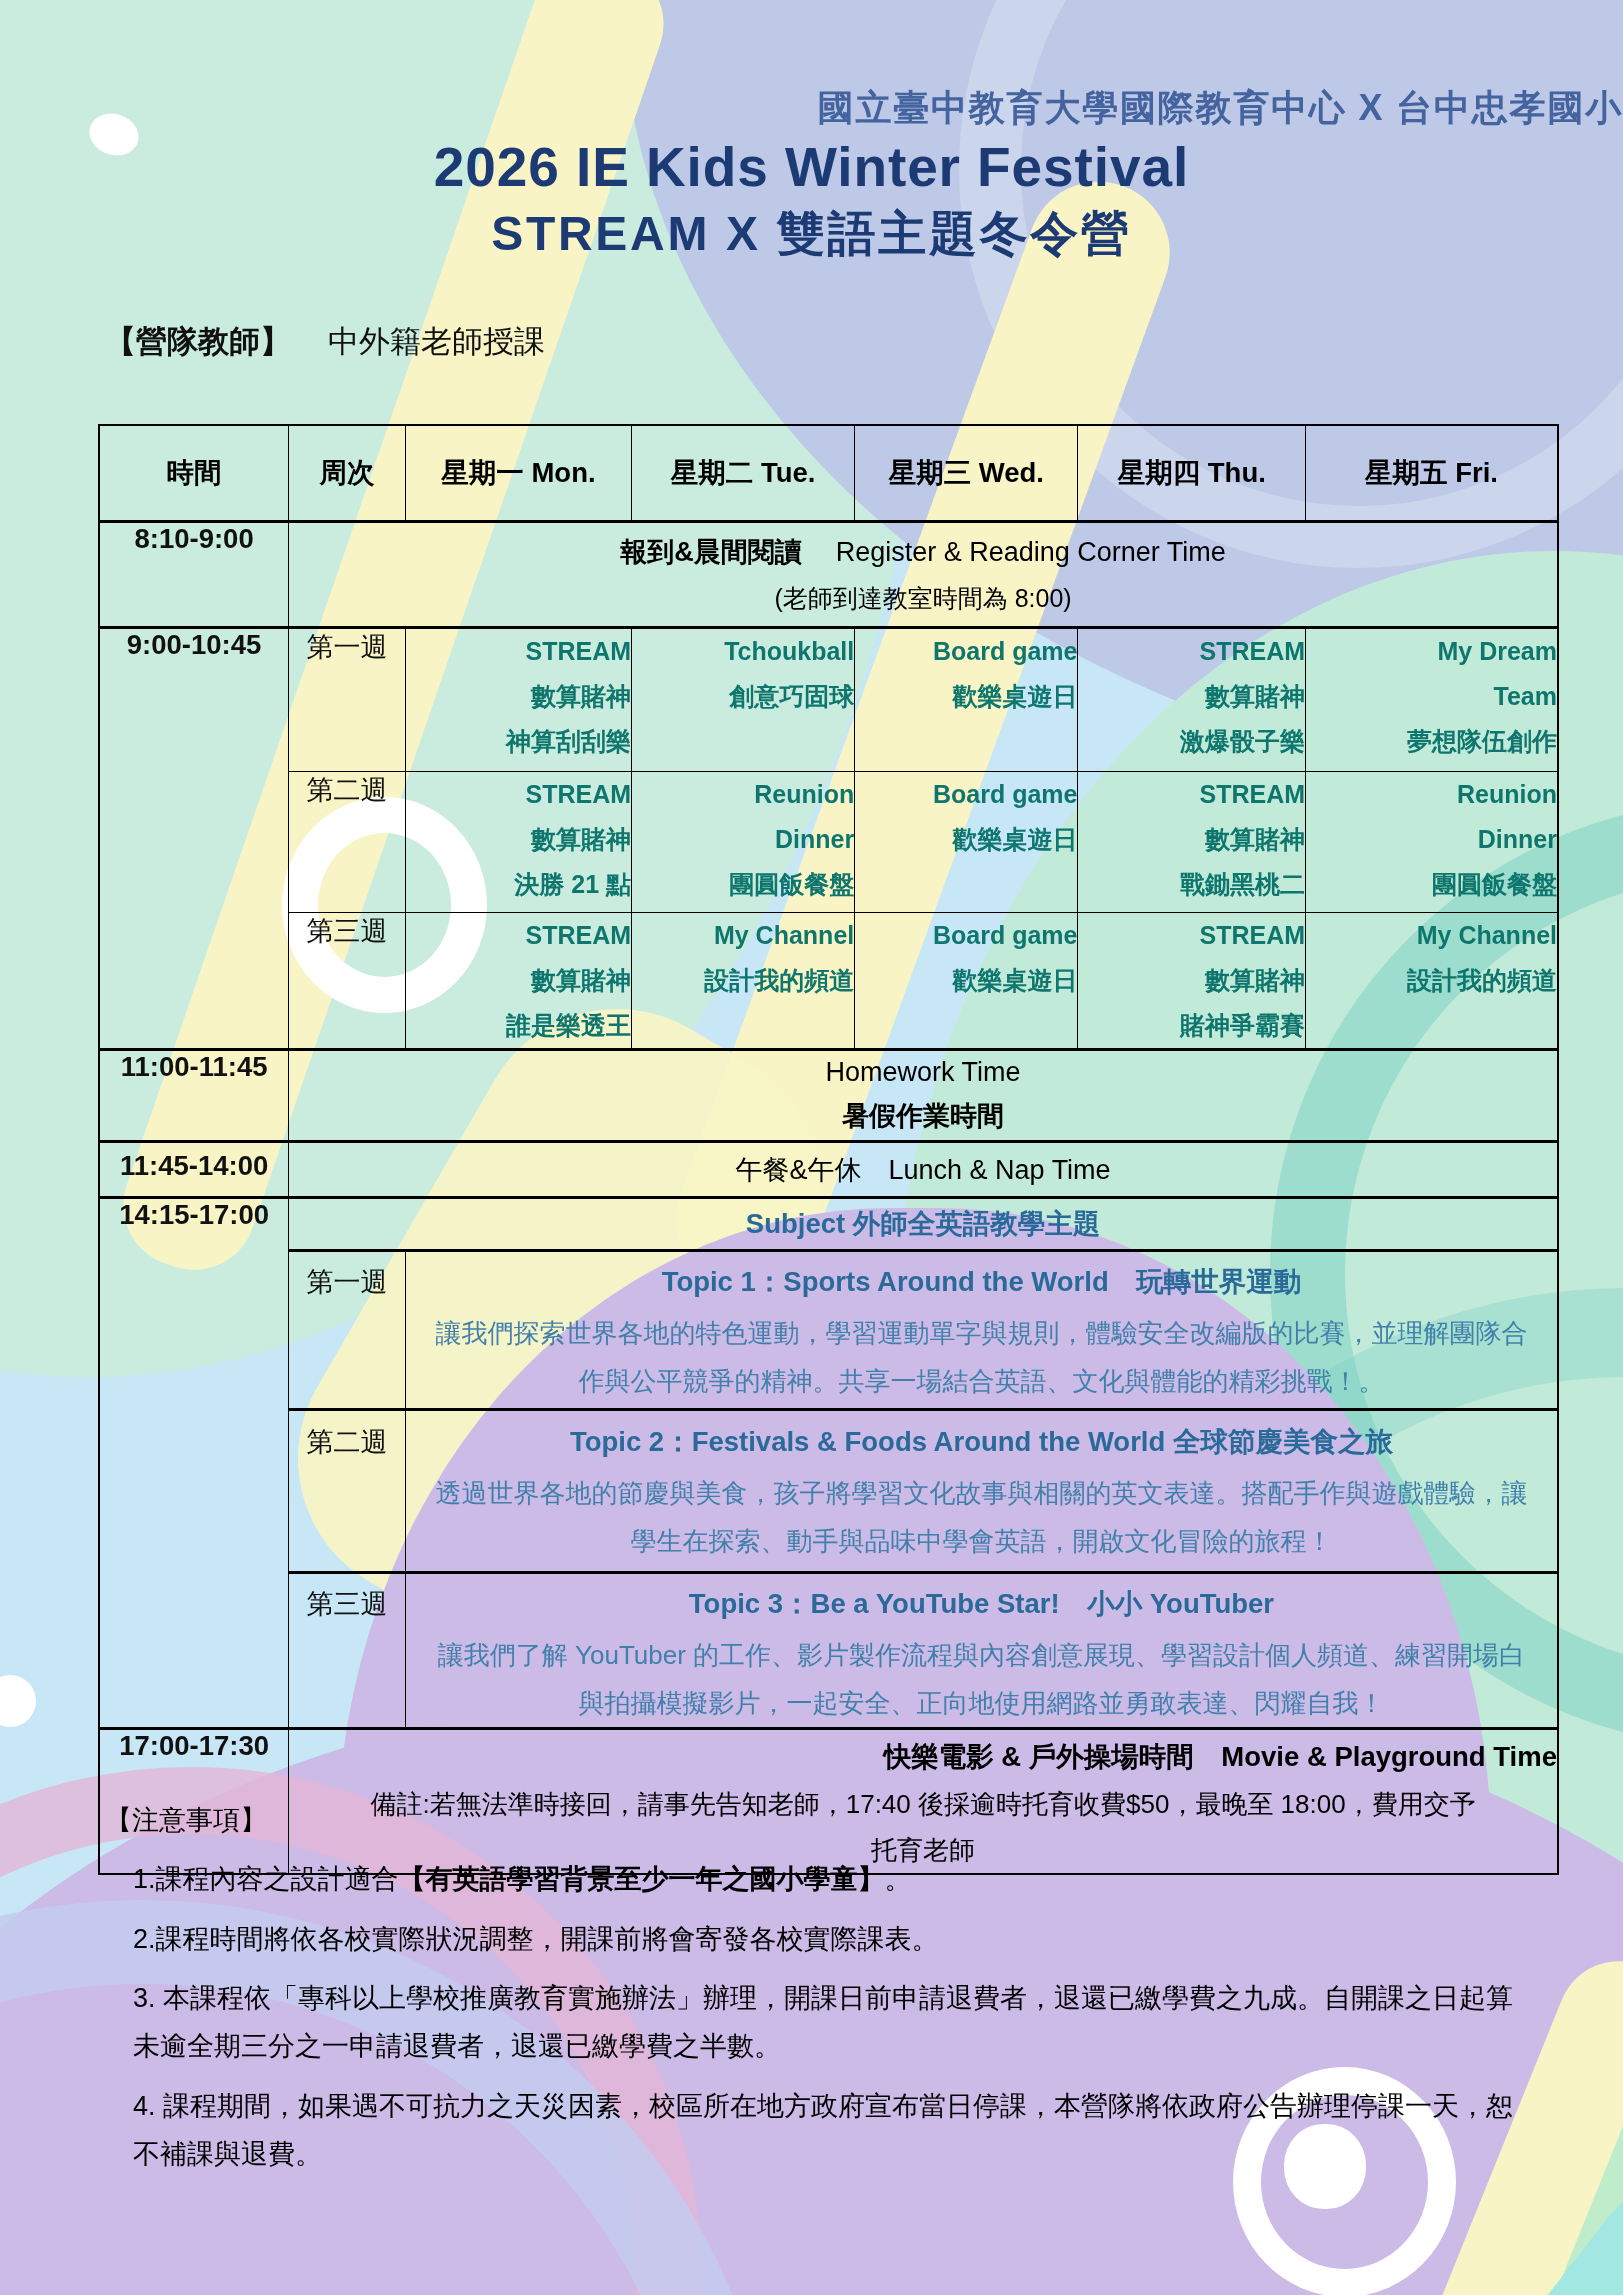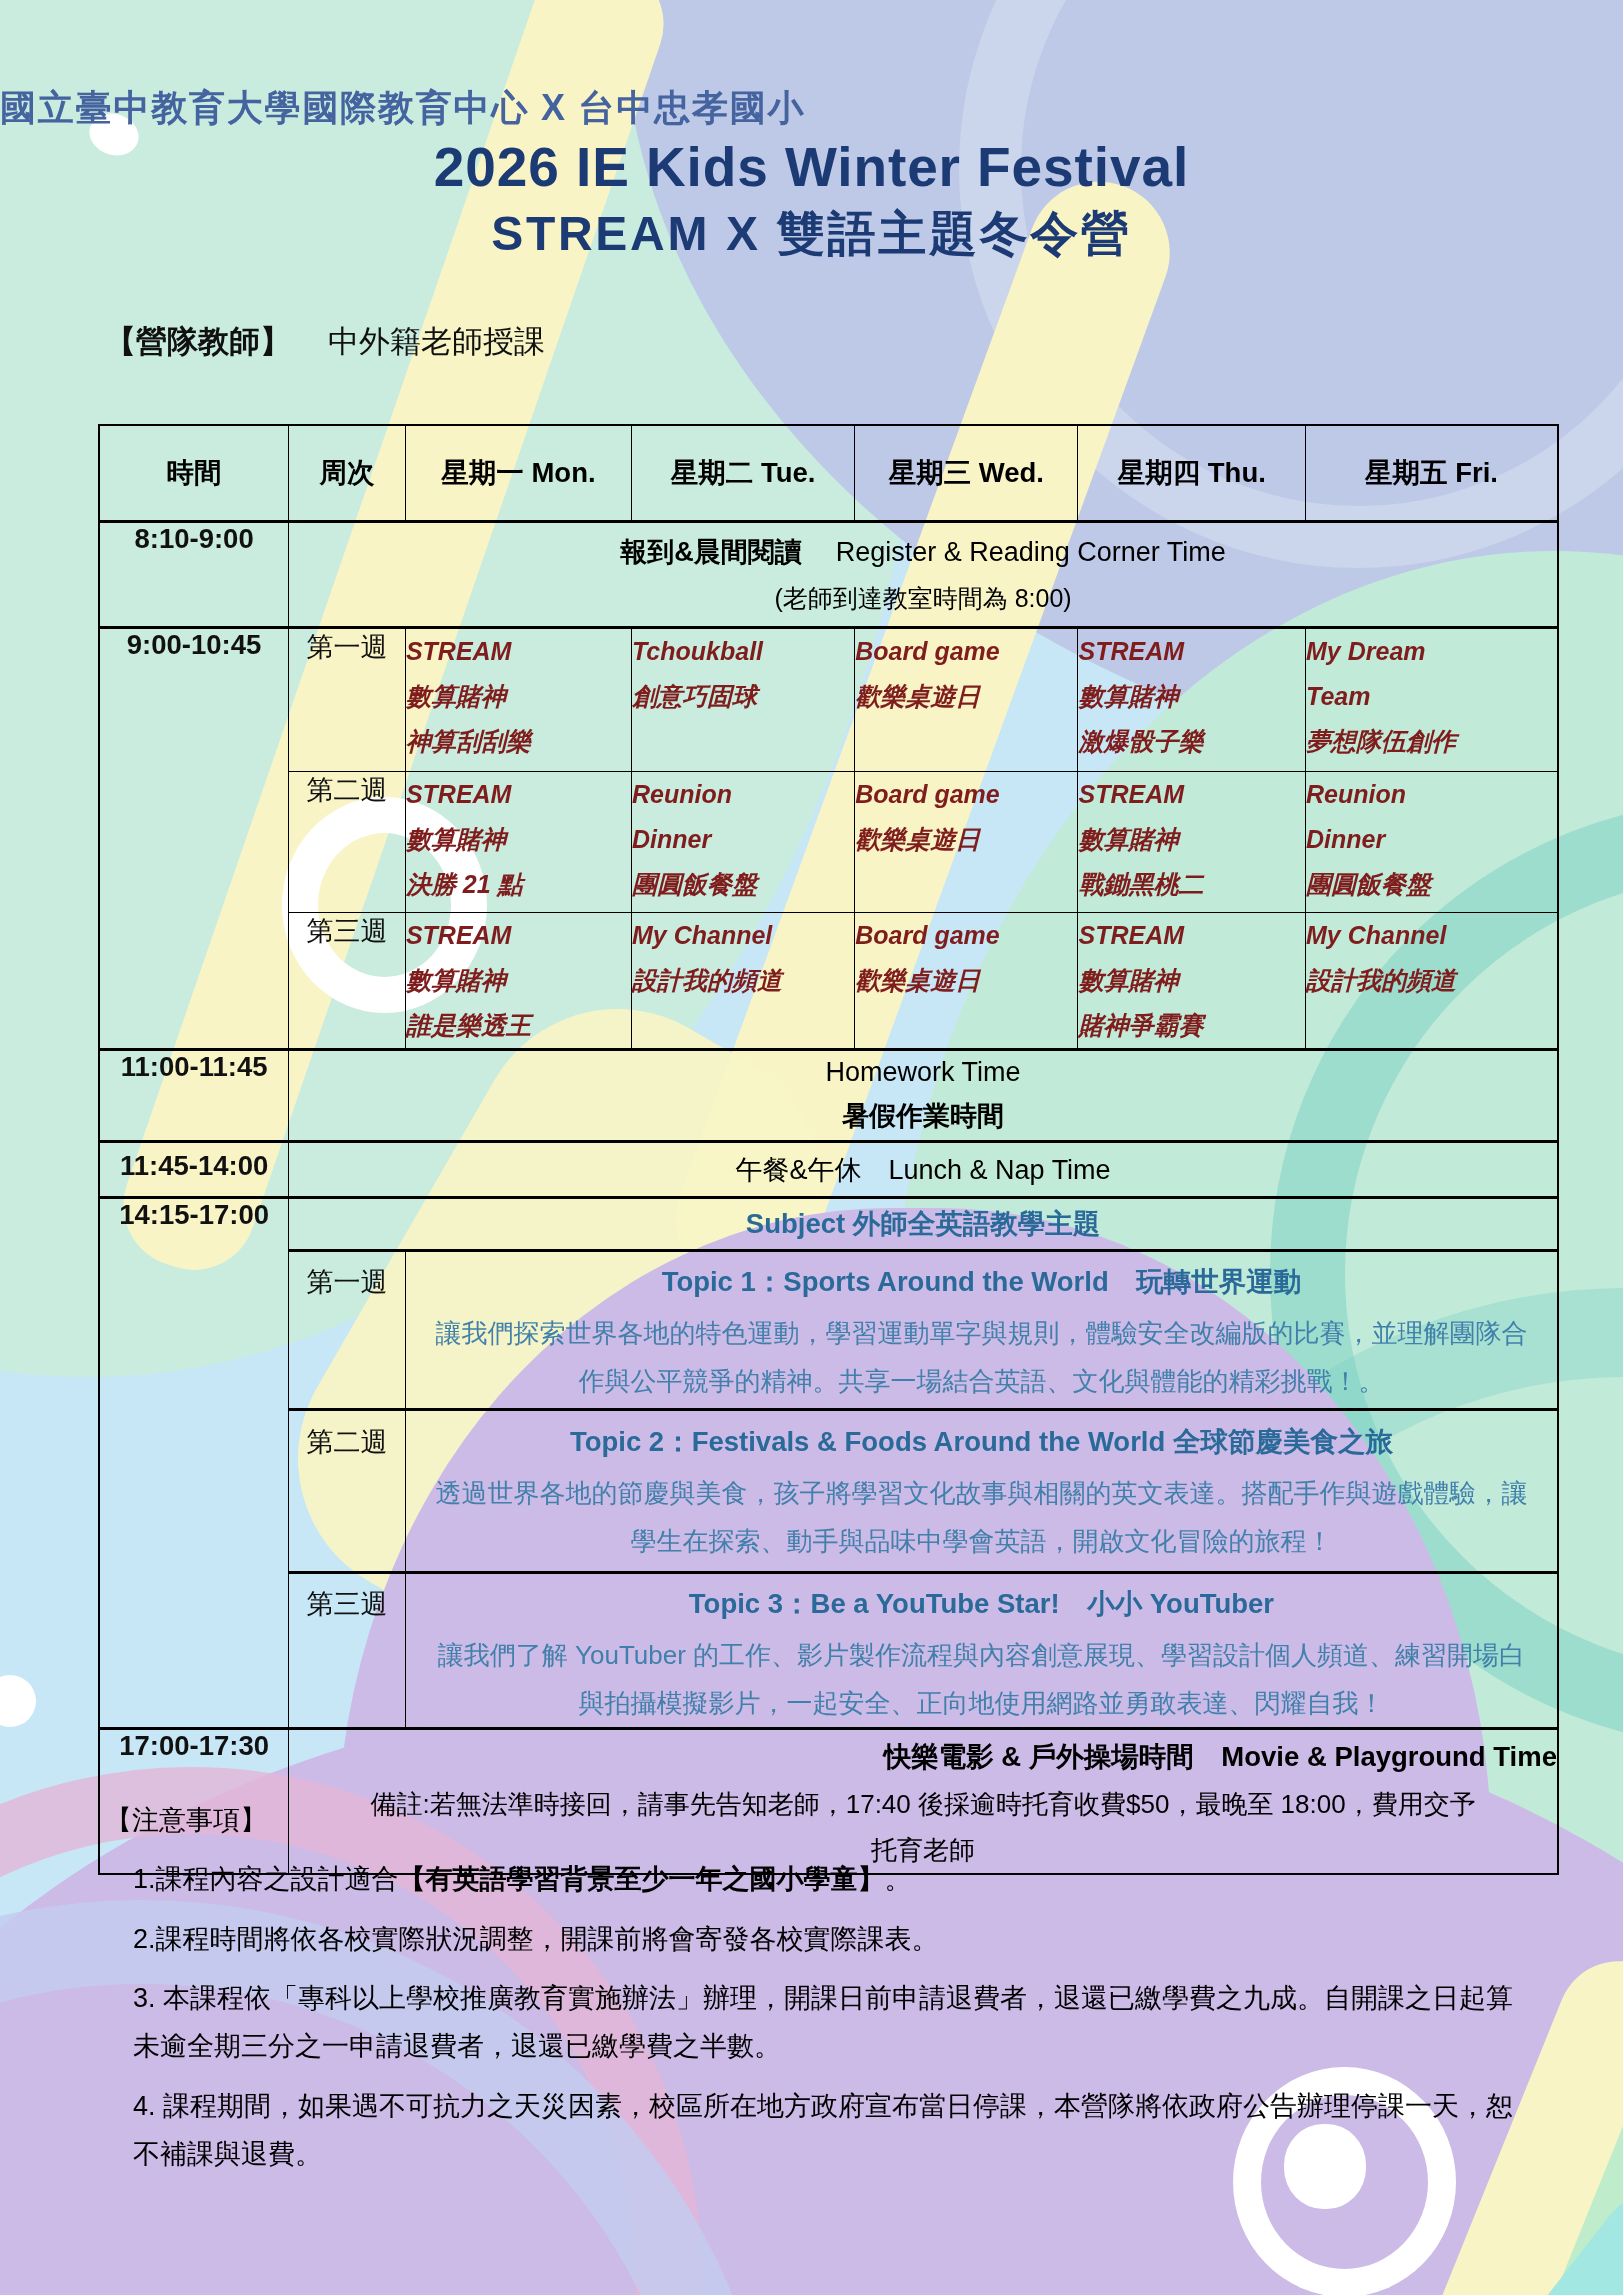--- a/index.html
+++ b/index.html
@@ -24,41 +24,41 @@
   .ystripe-br{left:1474px;top:1945px;width:124px;height:568px;background:#f8f4c6;transform:rotate(22deg);border-radius:62px;}
   .mintstripe-br{left:1574px;top:2025px;width:89px;height:462px;background:#bfecca;transform:rotate(22deg);border-radius:44px;}
   .cyanstripe-br{left:1550px;top:2176px;width:151px;height:284px;background:#a3e7e2;transform:rotate(38deg);border-radius:71px;}
   .wdot1{left:89px;top:114px;width:50px;height:41px;background:#fff;border-radius:50%;transform:rotate(18deg);}
   .wring1{left:282px;top:797px;width:133px;height:144px;border:36px solid #fff;border-radius:50%;}
   .wdot2{left:-16px;top:1675px;width:52px;height:52px;background:#fff;border-radius:50%;}
   .wspiral-outer{left:1233px;top:2067px;width:167px;height:174px;border:28px solid #fff;border-radius:50%;}
   .wspiral-inner{left:1284px;top:2124px;width:82px;height:85px;background:#fff;border-radius:48%;}
   
   .content{position:absolute;inset:0;z-index:1;}
-  .org-line{position:absolute;top:84px;left:0;width:100%;text-align:left;
+  .org-line{position:absolute;top:84px;left:0;width:100%;text-align:right;
             font-size:36px;font-weight:700;color:#44639f;letter-spacing:1.8px;}
   .title-en{position:absolute;top:135px;left:0;width:100%;text-align:center;
             font-size:55px;font-weight:800;color:#1c3a74;letter-spacing:0.9px;}
   .title-zh{position:absolute;top:202px;left:0;width:100%;text-align:center;
             font-size:48px;font-weight:800;color:#1c3a74;letter-spacing:2.7px;}
   .meta{position:absolute;left:105px;font-size:31px;display:flex;align-items:baseline;}
   .meta-1{top:268px;}
   .meta-2{top:321px;}
   .meta .lbl{font-weight:800;}
   .meta .val{margin-left:37px;}
   
   table.sched{position:absolute;top:424px;left:98px;width:1461px;border-collapse:collapse;table-layout:fixed;}
   table.sched{border:2.7px solid #000;}
   .sched th,.sched td{border:1.8px solid #000;background:transparent;padding:0;}
   tr.bt-thick th,tr.bt-thick td{border-top-width:3.6px;}
   .sched th{height:94px;font-size:27.5px;font-weight:700;color:#000;text-align:center;vertical-align:middle;}
   .c-time{font-size:27.5px;font-weight:700;text-align:center;vertical-align:top;padding-top:14px;}
   .c-week{font-size:27px;font-weight:400;text-align:center;vertical-align:top;padding-top:19.5px;}
-  .c-act{font-size:25px;color:#7f1d1d;text-align:left;vertical-align:top;padding-top:9px;
-         line-height:1.8;white-space:pre-line;font-weight:600;font-style:italic;}
+  .c-act{font-size:25px;color:#0f766e;text-align:right;vertical-align:top;padding-top:9px;
+         line-height:1.8;white-space:pre-line;font-weight:600;}
   .c-wide{text-align:center;vertical-align:middle;}
   .row-reg td{height:103px;}
   .row-wk1 td{height:142px;}
   .row-wk2 td{height:140px;}
   .row-wk3 td{height:133px;}
   .row-hw td{height:89px;}
   .row-lunch td{height:46px;}
   .row-subject td{height:50px;}
   .row-t1 td{height:144px;}
   .row-t2 td{height:147px;}

